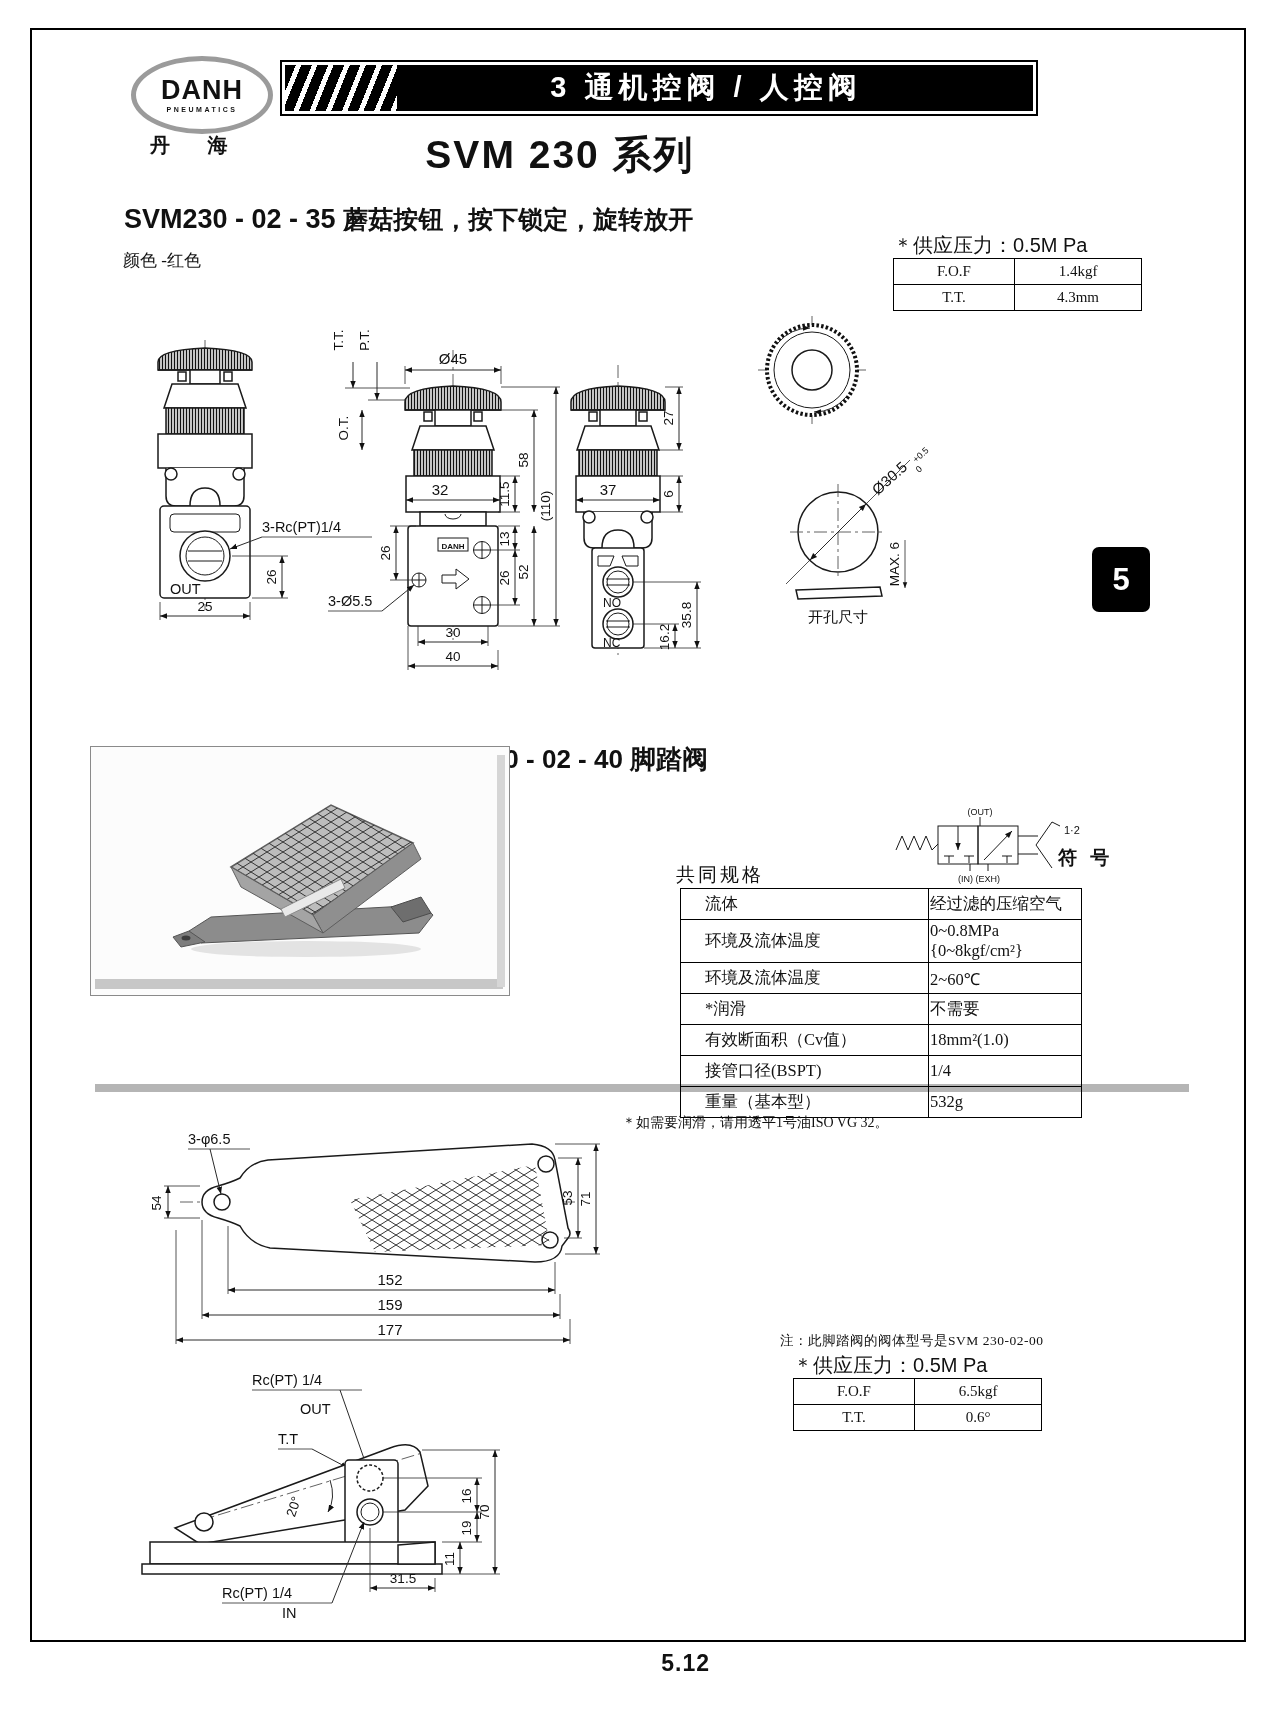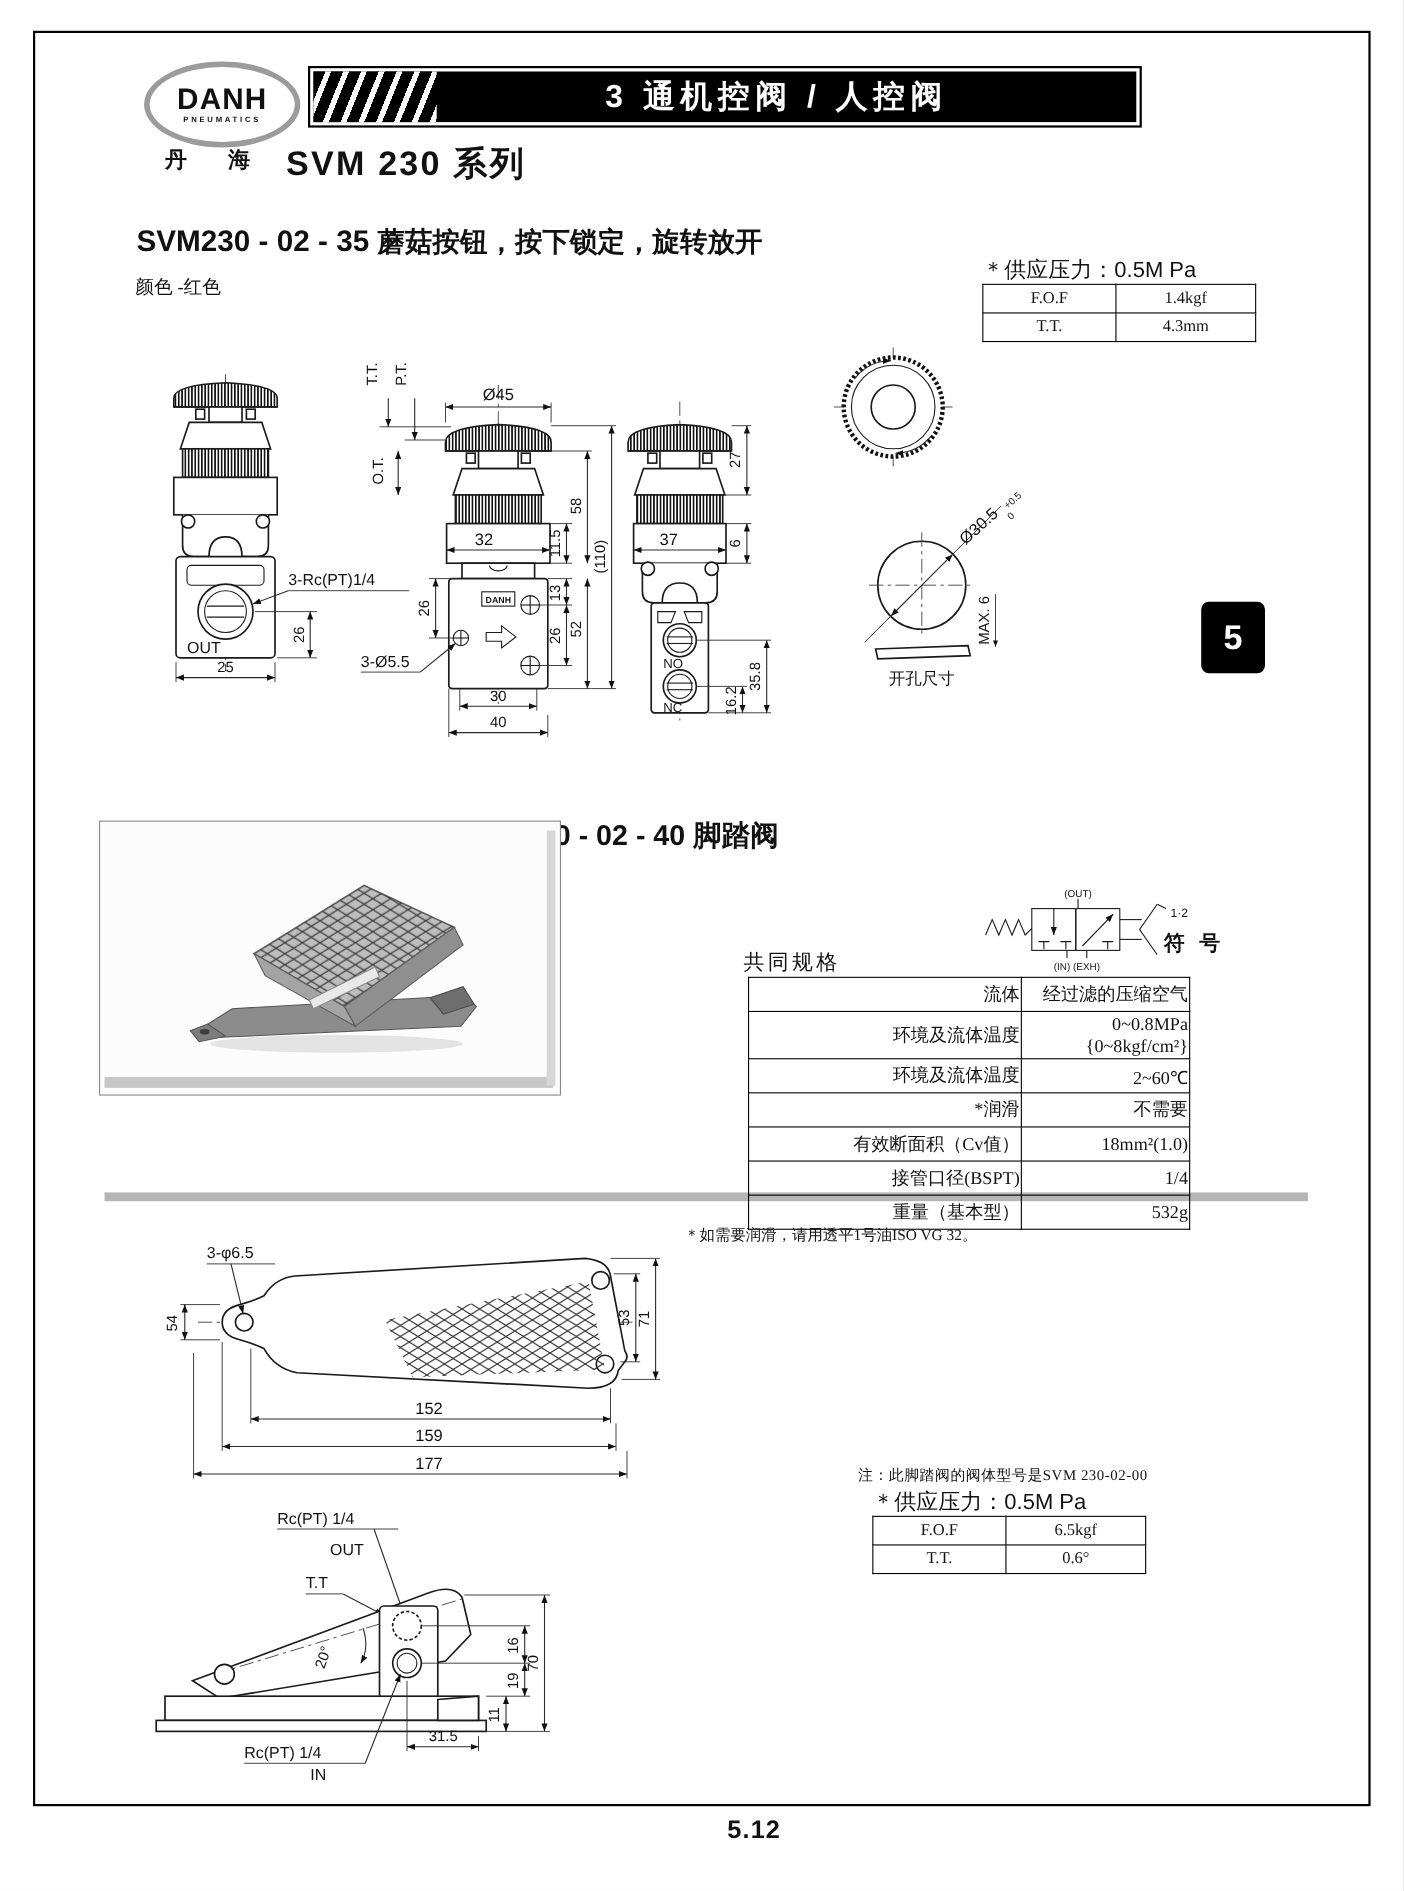--- a/index.html
+++ b/index.html
@@ -11,21 +11,21 @@
   
   .logo{left:131px;top:56px;width:132px;height:68px;border:5px solid #9b9b9b;border-radius:50%;
         display:flex;flex-direction:column;align-items:center;justify-content:center;background:#fff}
   .logo .brand{font-weight:900;font-size:27px;letter-spacing:1px;line-height:1}
   .logo .sub{font-size:7px;font-weight:bold;letter-spacing:2.5px;margin-top:2px}
   .logo-cn{left:150px;top:132px;width:120px;font-size:20px;font-weight:bold;letter-spacing:16px;white-space:nowrap}
   .hbar{left:280px;top:60px;width:758px;height:56px;border:2px solid #000;background:#fff;padding:3px;box-sizing:border-box}
   .hbar-in{width:100%;height:100%;background:#000;display:flex;align-items:center}
   .stripes{width:112px;height:100%;background:repeating-linear-gradient(112deg,#000 0 10px,#fff 10px 15px)}
   .hbar-t{flex:1;text-align:center;color:#fff;font-size:29px;font-weight:bold;letter-spacing:5px;padding-right:18px}
-  .series{left:260px;top:128px;width:600px;font-size:31px;font-weight:bold;letter-spacing:2px}
+  .series{left:260px;top:128px;width:600px;text-align:center;font-size:39px;font-weight:bold;letter-spacing:2px}
 
   .s1head{left:124px;top:203px;font-size:27px;font-weight:bold;white-space:nowrap}
   .s1head .cjk{font-size:25px}
   .colornote{left:123px;top:249px;font-size:17px;font-family:"Liberation Serif",serif}
 
   .suptitle{font-size:20px;font-family:Liberation Sans, sans-serif;white-space:nowrap}
   table.mini{border-collapse:collapse;font-family:"Liberation Serif",serif;font-size:15px}
   table.mini td{border:1.5px solid #000;text-align:center;height:23px}
   table.mini td.c1{width:118px}
   table.mini td.c2{width:124px}
@@ -34,22 +34,22 @@
         color:#fff;font-size:31px;font-weight:bold;display:flex;align-items:center;justify-content:center}
 
   .s2head{left:260px;top:742px;width:600px;text-align:center;font-size:26px;font-weight:bold;white-space:nowrap}
   .photo{left:90px;top:746px;width:418px;height:248px;border:1px solid #8a8a8a;background:#fcfcfc}
   .graybar{left:95px;top:1084px;width:1094px;height:8px;background:#b5b5b5}
 
   .symlabel{left:1058px;top:845px;font-size:19px;font-weight:bold;letter-spacing:4px}
   .spectitle{left:684px;top:864px;font-size:19px;letter-spacing:3px;font-family:"Liberation Serif",serif}
   table.spec{border-collapse:collapse;font-family:"Liberation Serif",serif;font-size:16.5px}
   table.spec td{border:1.5px solid #000;height:28px}
-  table.spec td.l{width:222px;text-align:right;padding-left:24px}
-  table.spec td.r{width:150px;text-align:right}
+  table.spec td.l{width:222px;text-align:left;padding-left:24px}
+  table.spec td.r{width:150px;text-align:left}
   .lubenote{left:622px;top:1114px;font-size:14px;font-family:"Liberation Serif",serif}
   .bodynote{left:780px;top:1288px;font-size:13.5px;font-family:"Liberation Serif",serif;letter-spacing:.5px}
 
   .footer{left:430px;top:1650px;width:280px;text-align:right;font-size:23px;font-weight:bold;letter-spacing:1px}
 
   
   svg{overflow:visible}
   .fw{fill:#fff;stroke:#1a1a1a;stroke-width:1.5}
   .kn{stroke:#1a1a1a;stroke-width:1.5}
   .ln{stroke:#1a1a1a;stroke-width:1.5;fill:none}

